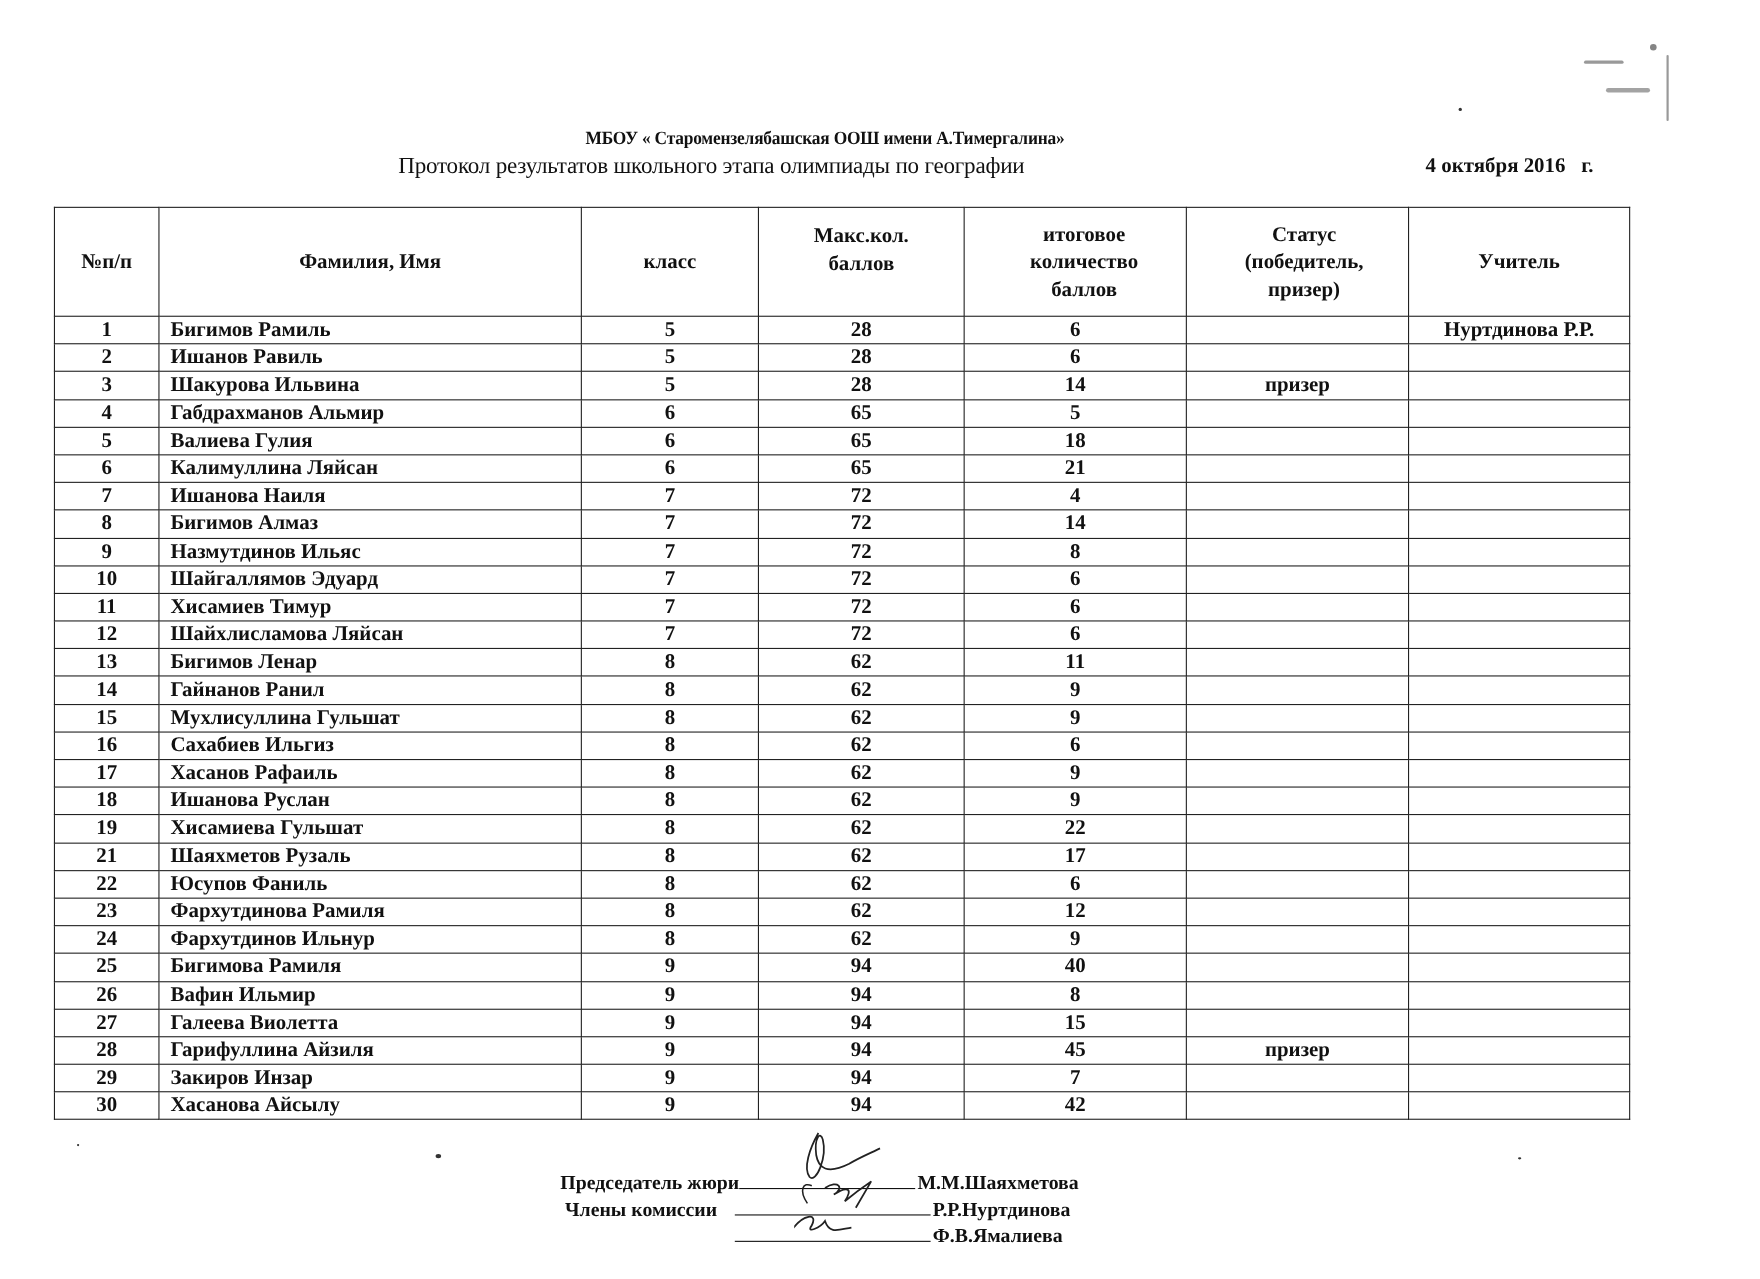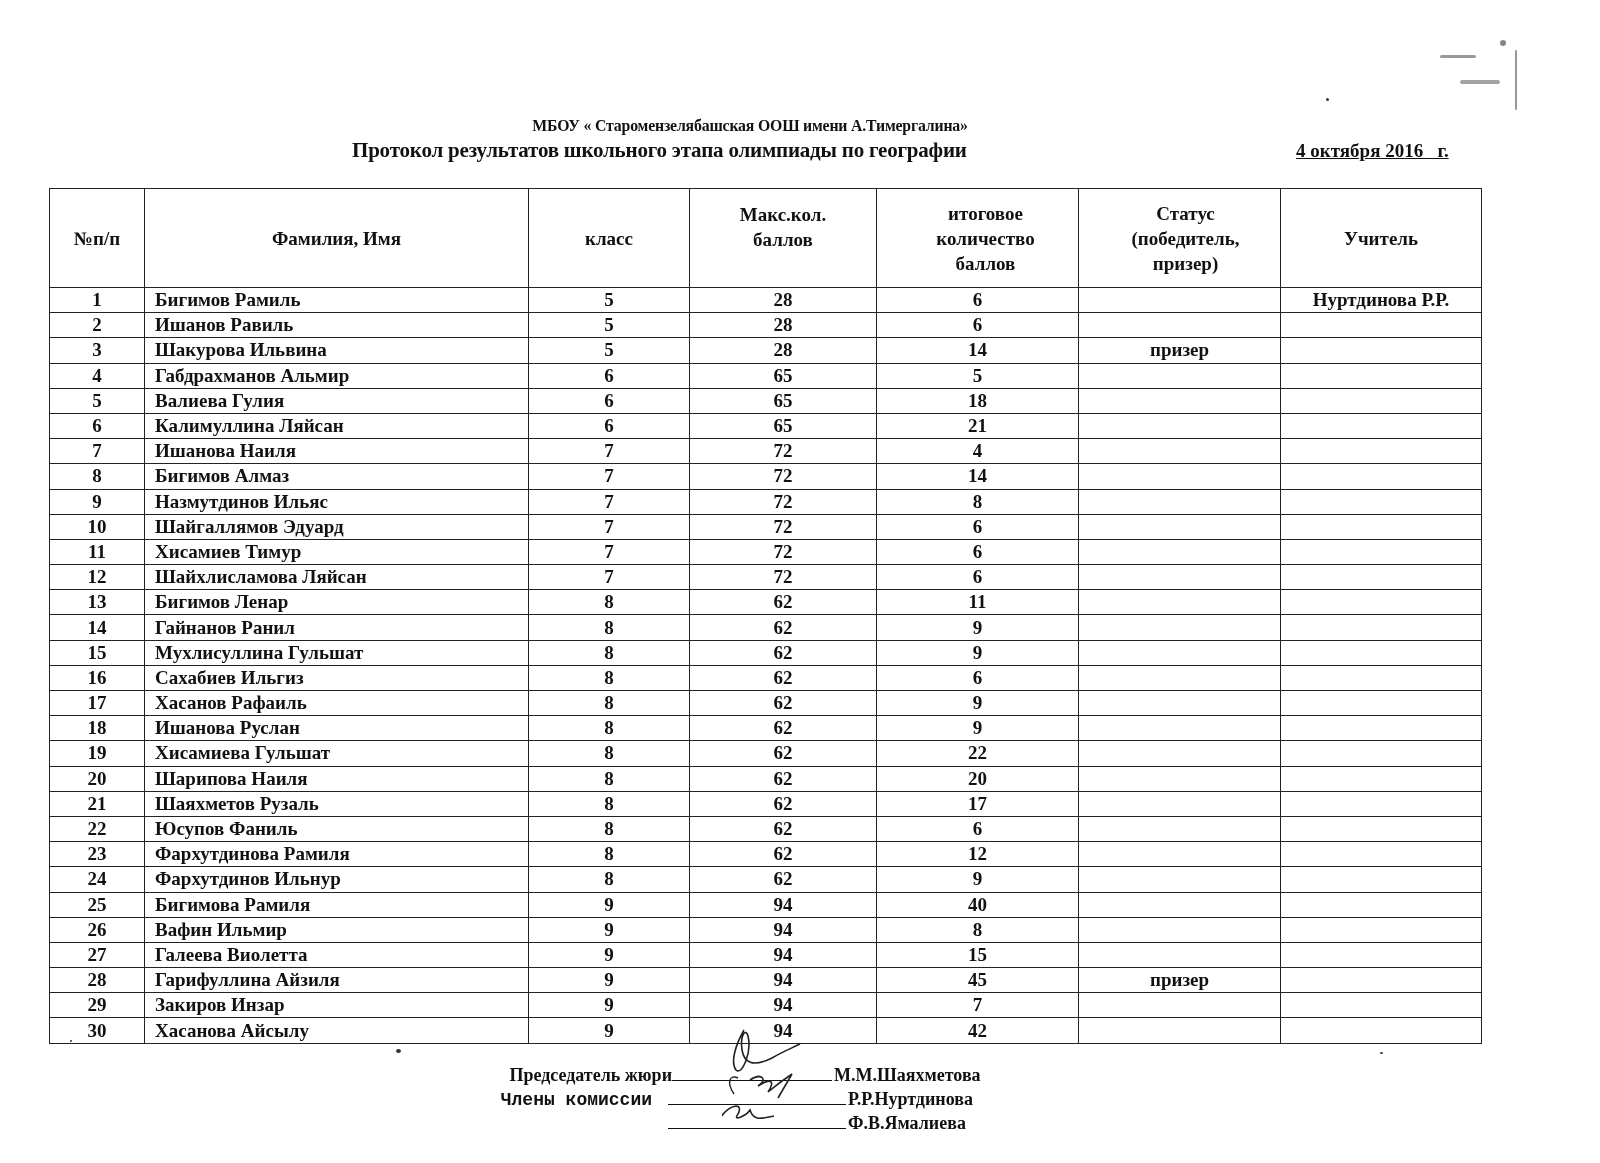--- a/index.html
+++ b/index.html
@@ -6,26 +6,26 @@
     body {
       width: 1600px; height: 1163px; position: relative; overflow: hidden;
       font-family: "Liberation Serif", "DejaVu Serif", serif; color: #111;
     }
     .header-line1 {
       position: absolute; left: 0; width: 1500px; top: 116px;
       text-align: center; font-weight: bold; font-size: 17px; letter-spacing: -0.2px;
       transform: scaleX(0.93);
     }
     .header-line2 {
-      position: absolute; left: 352px; top: 138px;
-      font-weight: bold; font-size: 21px; letter-spacing: -0.2px;
+      position: absolute; left: 362px; top: 138px;
+      font-weight: normal; font-size: 21px; letter-spacing: -0.2px;
     }
     .header-date {
       position: absolute; left: 1296px; top: 140px;
-      font-weight: bold; font-size: 19px; white-space: pre; text-decoration: underline;
+      font-weight: bold; font-size: 19px; white-space: pre;
     }
     table.results {
       position: absolute; left: 49px; top: 188px; width: 1432px;
       border-collapse: collapse; table-layout: fixed;
       font-weight: bold; font-size: 19px;
     }
     table.results th, table.results td {
       border: 1.6px solid #222; padding: 0; line-height: 20px;
       overflow: hidden; white-space: nowrap;
     }
@@ -244,29 +244,20 @@
         <tr>
           <td>19</td>
           <td class="name">Хисамиева Гульшат</td>
           <td>8</td>
           <td>62</td>
           <td>22</td>
           <td></td>
           <td></td>
         </tr>
         <tr>
-          <td>20</td>
-          <td class="name">Шарипова Наиля</td>
-          <td>8</td>
-          <td>62</td>
-          <td>20</td>
-          <td></td>
-          <td></td>
-        </tr>
-        <tr>
           <td>21</td>
           <td class="name">Шаяхметов Рузаль</td>
           <td>8</td>
           <td>62</td>
           <td>17</td>
           <td></td>
           <td></td>
         </tr>
         <tr>
           <td>22</td>
@@ -350,21 +341,21 @@
           <td></td>
         </tr>
       </tbody>
   </table>
 
   <div class="signatures">
     <div class="sig-row">
       <span class="sig-label">Председатель жюри</span><span class="sig-line"></span><span class="sig-name">М.М.Шаяхметова</span>
     </div>
     <div class="sig-row">
-      <span class="sig-label" style="width:176px; margin-right:16px;font-family:Liberation Mono, monospace;">Члены комиссии</span><span class="sig-line" style="width:178px;"></span><span class="sig-name">Р.Р.Нуртдинова</span>
+      <span class="sig-label" style="width:176px; margin-right:16px;">Члены комиссии</span><span class="sig-line" style="width:178px;"></span><span class="sig-name">Р.Р.Нуртдинова</span>
     </div>
     <div class="sig-row">
       <span class="sig-label" style="width:192px;"></span><span class="sig-line" style="width:178px;"></span><span class="sig-name">Ф.В.Ямалиева</span>
     </div>
   </div>
 
   <svg class="scribble" style="left:722px; top:1022px;" width="110" height="110" viewBox="0 0 110 110">
     <path d="M22 8 C14 22, 8 40, 14 48 C20 54, 30 30, 26 14 C24 6, 18 12, 20 28 C22 40, 30 46, 50 36 C60 30, 70 26, 78 22" stroke="#222" stroke-width="1.6" fill="none"></path>
     <path d="M28 58 C40 50, 46 58, 36 64 C48 56, 54 58, 46 70 C58 60, 64 56, 70 52 L56 76" stroke="#222" stroke-width="1.6" fill="none"></path>
     <path d="M12 72 C4 60, 8 52, 16 56" stroke="#222" stroke-width="1.4" fill="none"></path>

